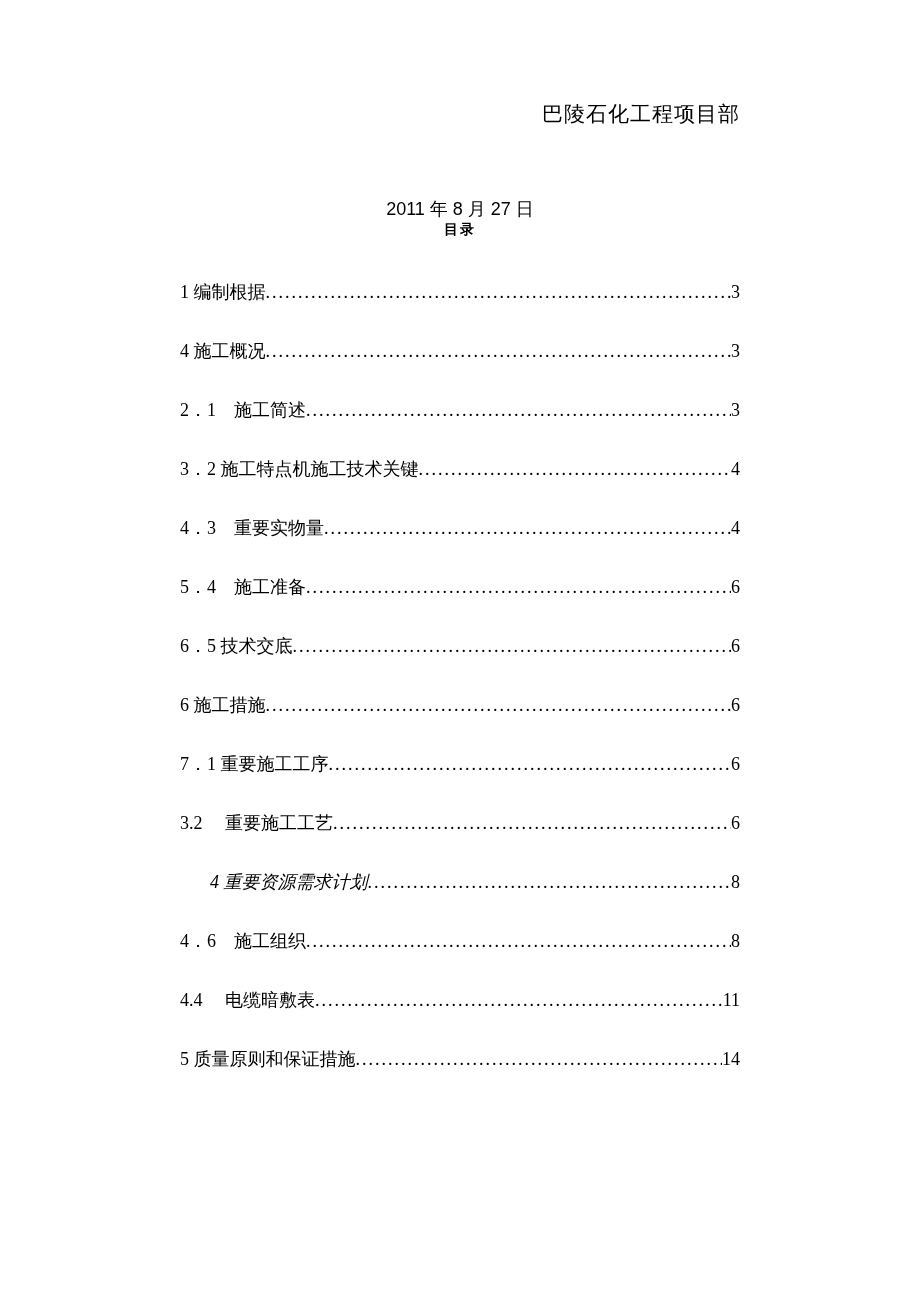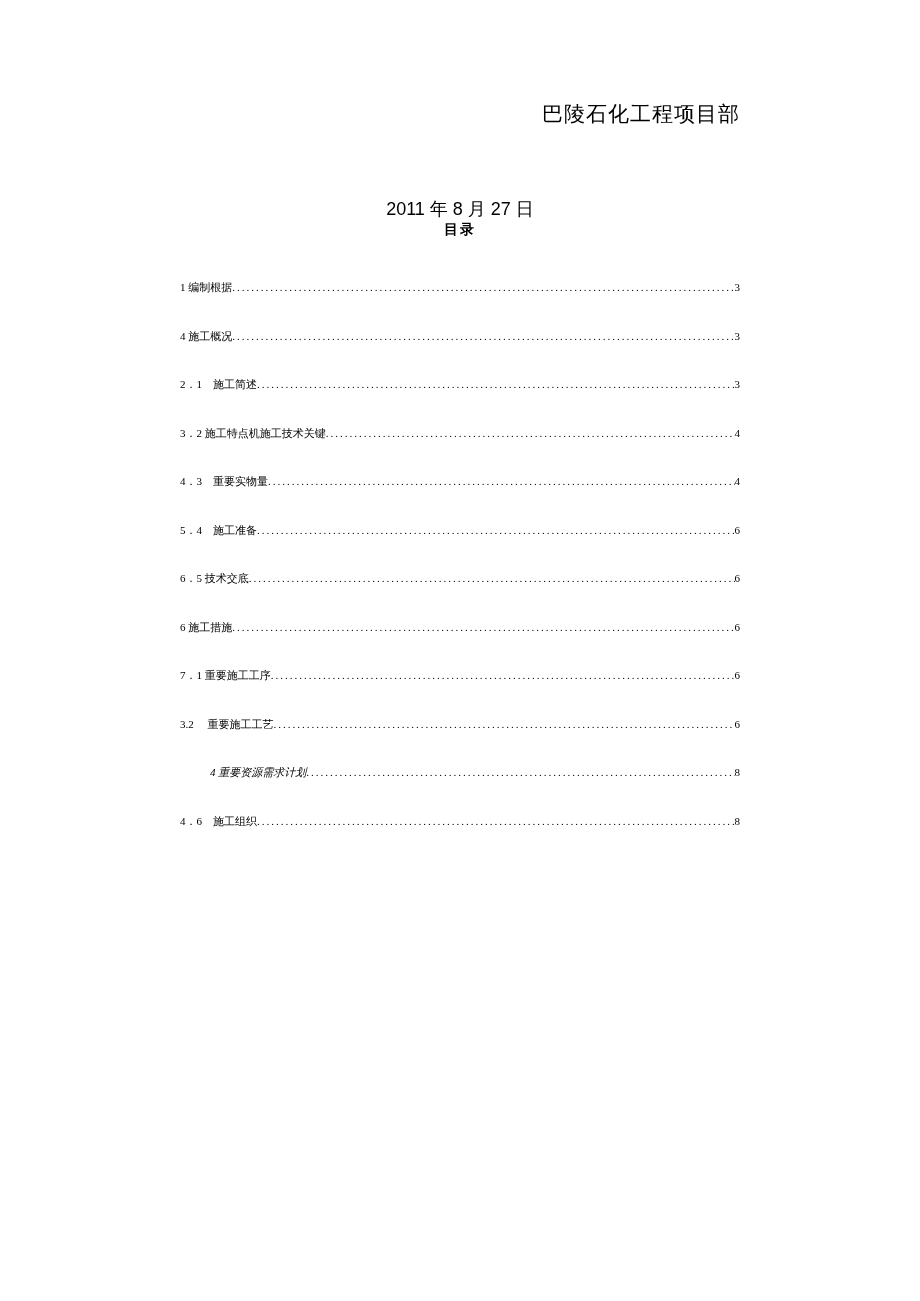--- a/index.html
+++ b/index.html
@@ -31,21 +31,21 @@
     .toc-title {
       text-align: center;
       font-size: 14px;
       font-weight: bold;
       margin-bottom: 40px;
       letter-spacing: 2px;
     }
     .toc-item {
       display: flex;
       align-items: baseline;
-      font-size: 11px;
+      font-size: 18px;
       margin-bottom: 32px;
       line-height: 1.5;
       white-space: nowrap;
       justify-content: flex-end;
     }
     .toc-label {
       flex-shrink: 0;
     }
     .toc-label.italic {
       font-style: italic;
@@ -126,13 +126,23 @@
     <div class="toc-item">
       <span class="toc-label italic">4 重要资源需求计划</span>
       <span class="toc-dots"></span>
       <span class="toc-page">8</span>
     </div>
     <div class="toc-item">
       <span class="toc-label">4．6　施工组织 </span>
       <span class="toc-dots"></span>
       <span class="toc-page">8</span>
     </div>
+    <div class="toc-item">
+      <span class="toc-label">4.4　 电缆暗敷表 </span>
+      <span class="toc-dots"></span>
+      <span class="toc-page">11</span>
+    </div>
+    <div class="toc-item">
+      <span class="toc-label">5 质量原则和保证措施</span>
+      <span class="toc-dots"></span>
+      <span class="toc-page">14</span>
+    </div>
   </div>
 
 </body></html>

